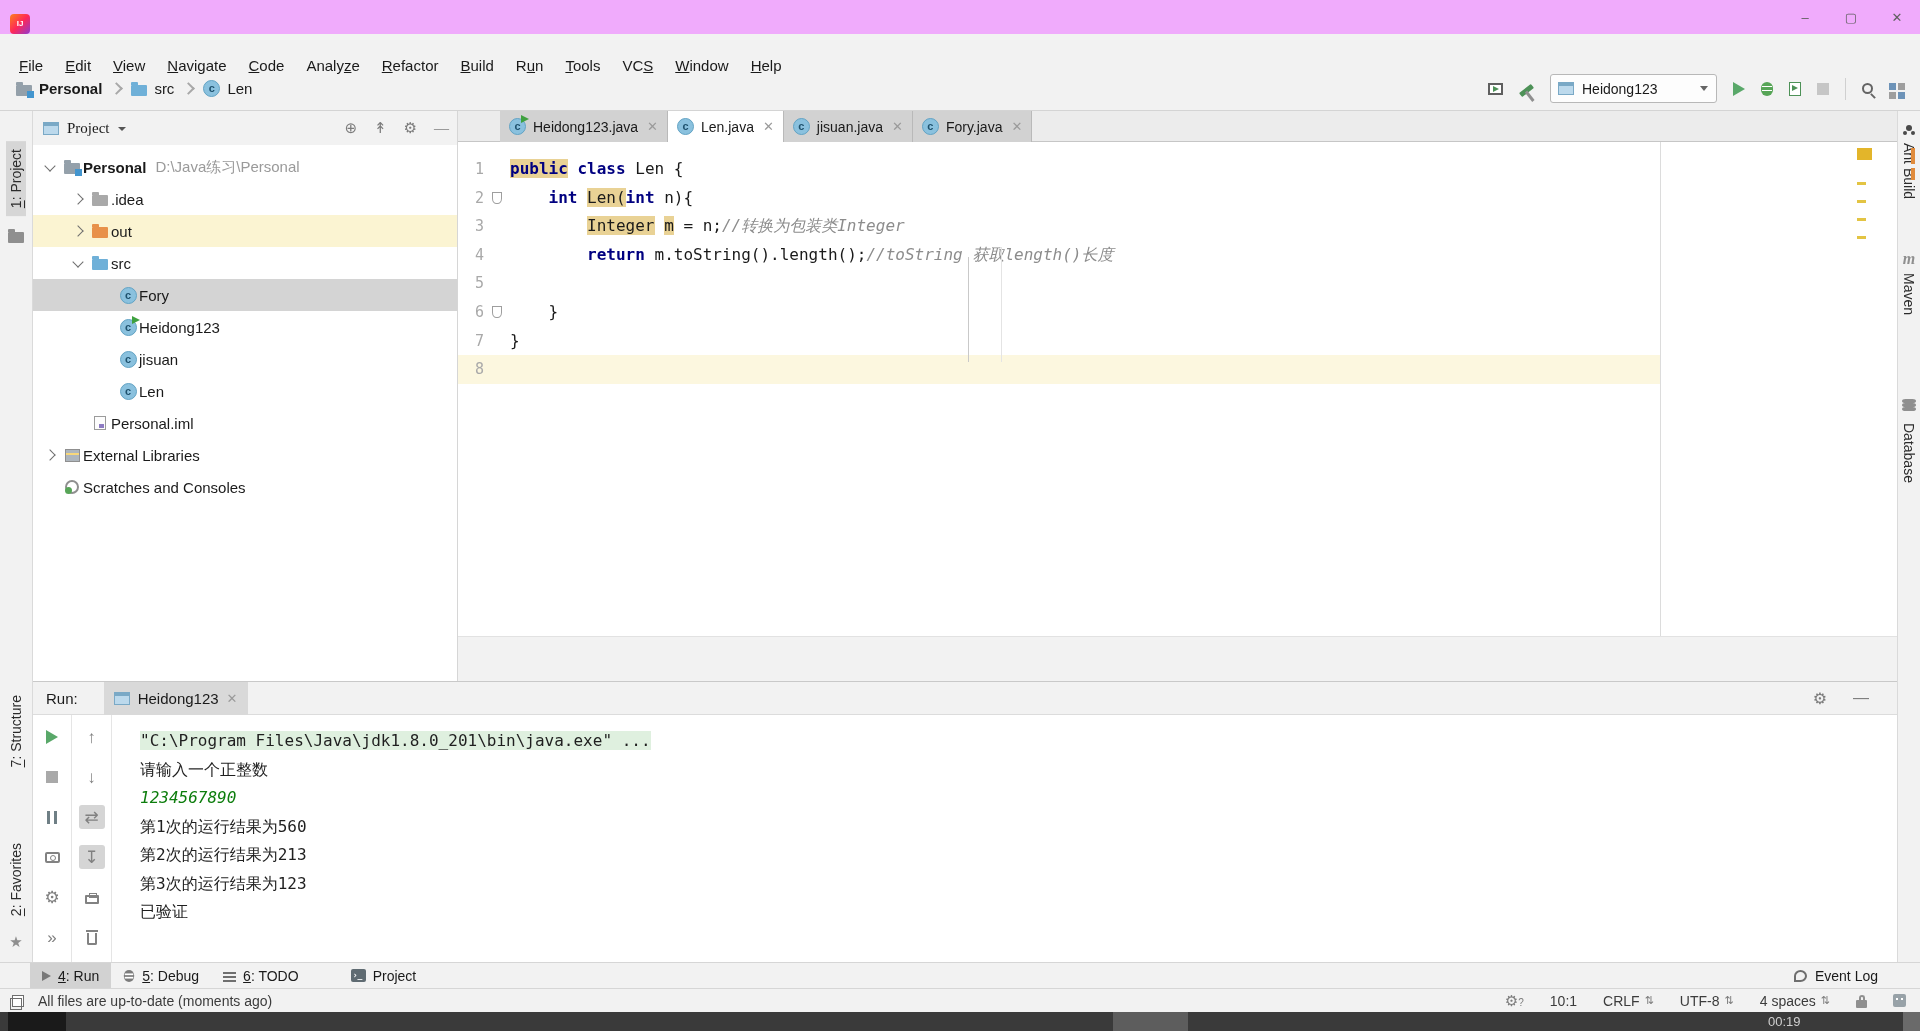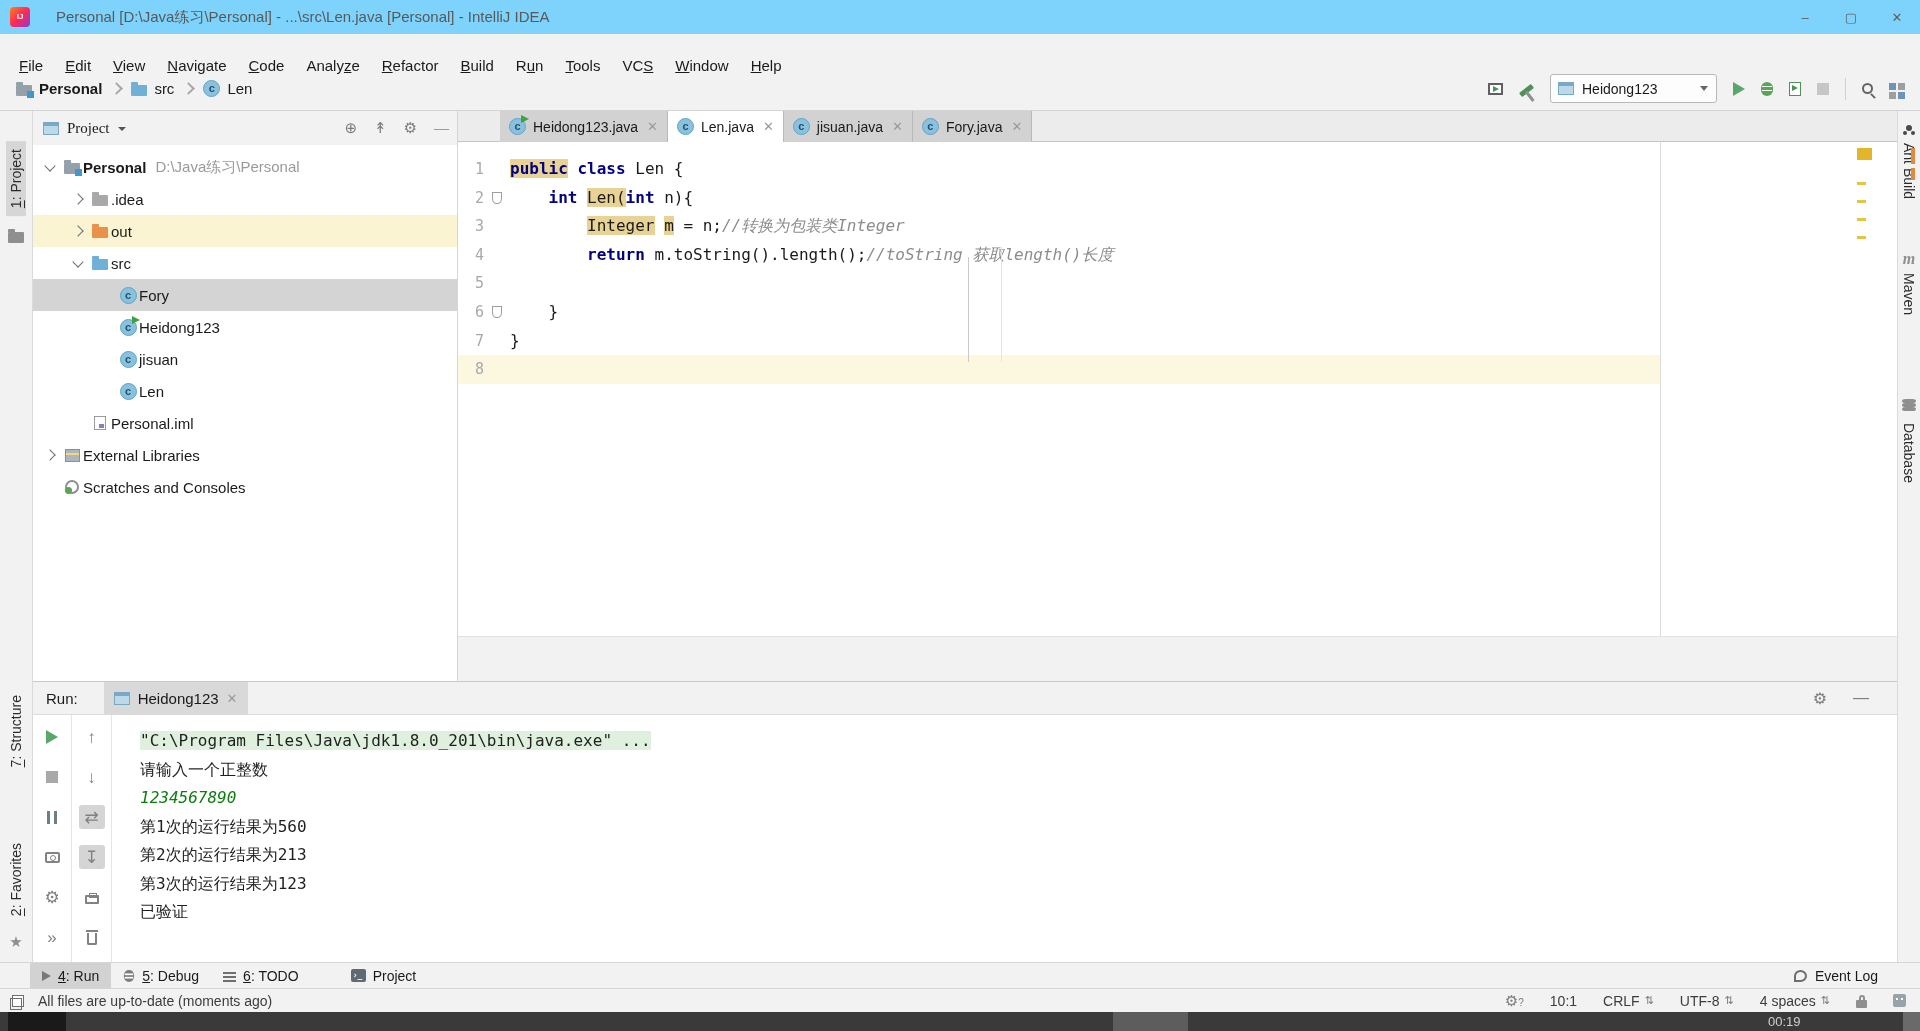--- a/index.html
+++ b/index.html
@@ -1,22 +1,22 @@
 <!DOCTYPE html>
 <html><head>
 <meta charset="utf-8">
 <style>
   html,body{margin:0;padding:0;background:#666;}
   #app{position:relative;width:1920px;height:1031px;background:#f2f2f2;overflow:hidden;
        font-family:"Liberation Sans",sans-serif;color:#1a1a1a;-webkit-font-smoothing:antialiased;}
   u{text-decoration:underline;}
 
   
-  .titlebar{position:absolute;left:0;top:0;width:1920px;height:34px;background:#7dd3fc;
-            display:flex;align-items:center;gap:26px;padding-left:10px;box-sizing:border-box;}
+  .titlebar{position:absolute;left:0;top:0;width:1920px;height:34px;background:#f0abfc;
+            display:flex;align-items:flex-end;gap:9px;padding-left:10px;box-sizing:border-box;}
   .app-icon{width:20px;height:20px;border-radius:4px;flex:0 0 auto;
             background:linear-gradient(135deg,#fc801d 0%,#fe2857 50%,#9039d0 100%);
             color:#fff;font:bold 8px/20px "Liberation Sans",sans-serif;text-align:center;}
   .title-text{font-size:15px;color:#595959;white-space:nowrap;}
   .win-controls{position:absolute;right:0;top:0;height:34px;display:flex;}
   .win-btn{width:46px;height:34px;display:flex;align-items:center;justify-content:center;
            color:#5f5f5f;font-size:13px;}
 
   
   .menubar{position:absolute;left:0;top:34px;width:1920px;height:33px;display:flex;
@@ -196,21 +196,20 @@
   .dstrip{position:absolute;left:0;top:1012px;width:1920px;height:19px;background:#3a3a3a;}
   .dseg{position:absolute;top:0;height:19px;}
 </style>
 </head>
 <body>
 
 <div id="app">
 
   <div class="titlebar">
     <span class="app-icon">IJ</span>
-    <span class="title-text">Personal [D:\Java练习\Personal] - ...\src\Len.java [Personal] - IntelliJ IDEA</span>
     <div class="win-controls">
       <span class="win-btn">–</span>
       <span class="win-btn">▢</span>
       <span class="win-btn">✕</span>
     </div>
   </div>
 
   <div class="menubar" id="menu-bar">
       <span class="menu-item"><u>F</u>ile</span>
       <span class="menu-item"><u>E</u>dit</span>

